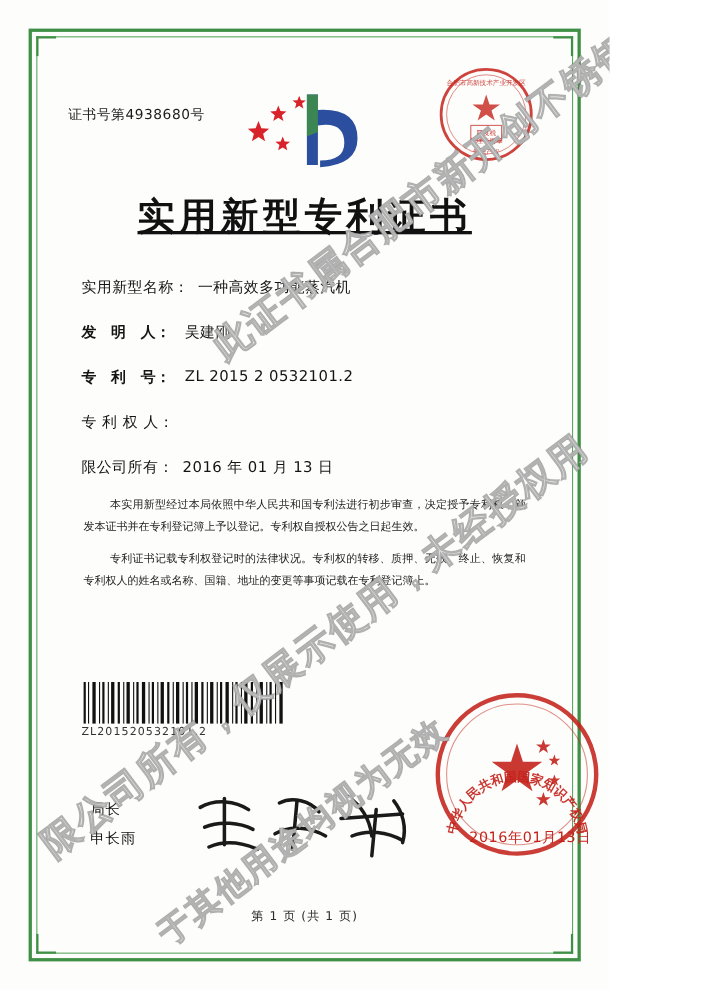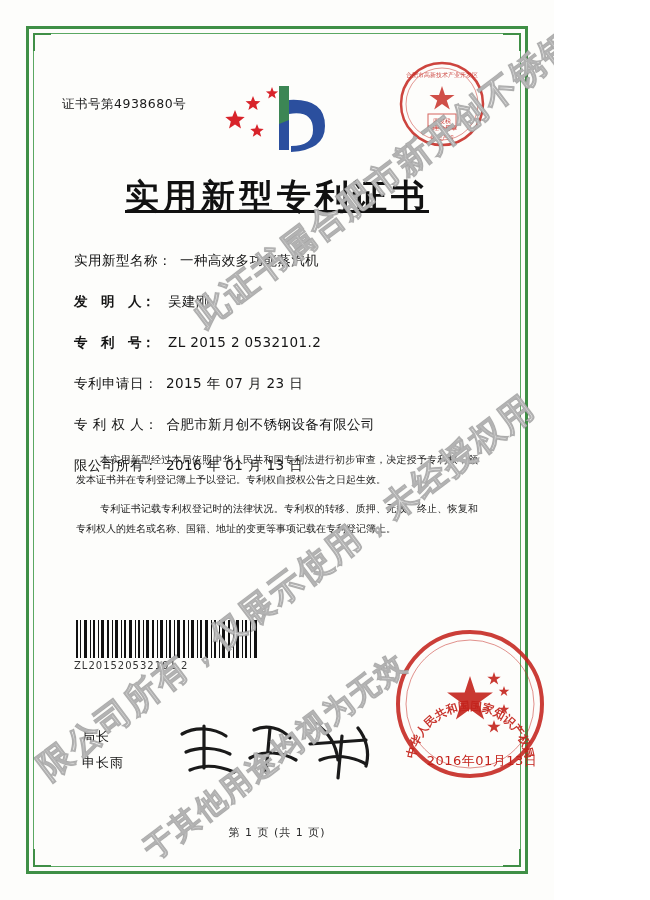--- a/index.html
+++ b/index.html
@@ -307,26 +307,21 @@
       </div>
       <div class="field-row">
         <span class="field-label spread">发　明　人：</span>
         <span class="field-value">吴建刚</span>
       </div>
       <div class="field-row">
         <span class="field-label spread">专　利　号：</span>
         <span class="field-value">ZL 2015 2 0532101.2</span>
       </div>
       <div class="field-row">
-        <span class="field-label">专利申请日：</span>
-        <span class="field-value">2015 年 07 月 23 日</span>
-      </div>
-      <div class="field-row">
         <span class="field-label">专 利 权 人：</span>
-        <span class="field-value">合肥市新月创不锈钢设备有限公司</span>
       </div>
       <div class="field-row">
         <span class="field-label">限公司所有：</span>
         <span class="field-value">2016 年 01 月 13 日</span>
       </div>
     </div>
 
     <div class="body-text">
       <p>本实用新型经过本局依照中华人民共和国专利法进行初步审查，决定授予专利权，颁发本证书并在专利登记簿上予以登记。专利权自授权公告之日起生效。</p>
       <p>专利证书记载专利权登记时的法律状况。专利权的转移、质押、无效、终止、恢复和专利权人的姓名或名称、国籍、地址的变更等事项记载在专利登记簿上。</p>

